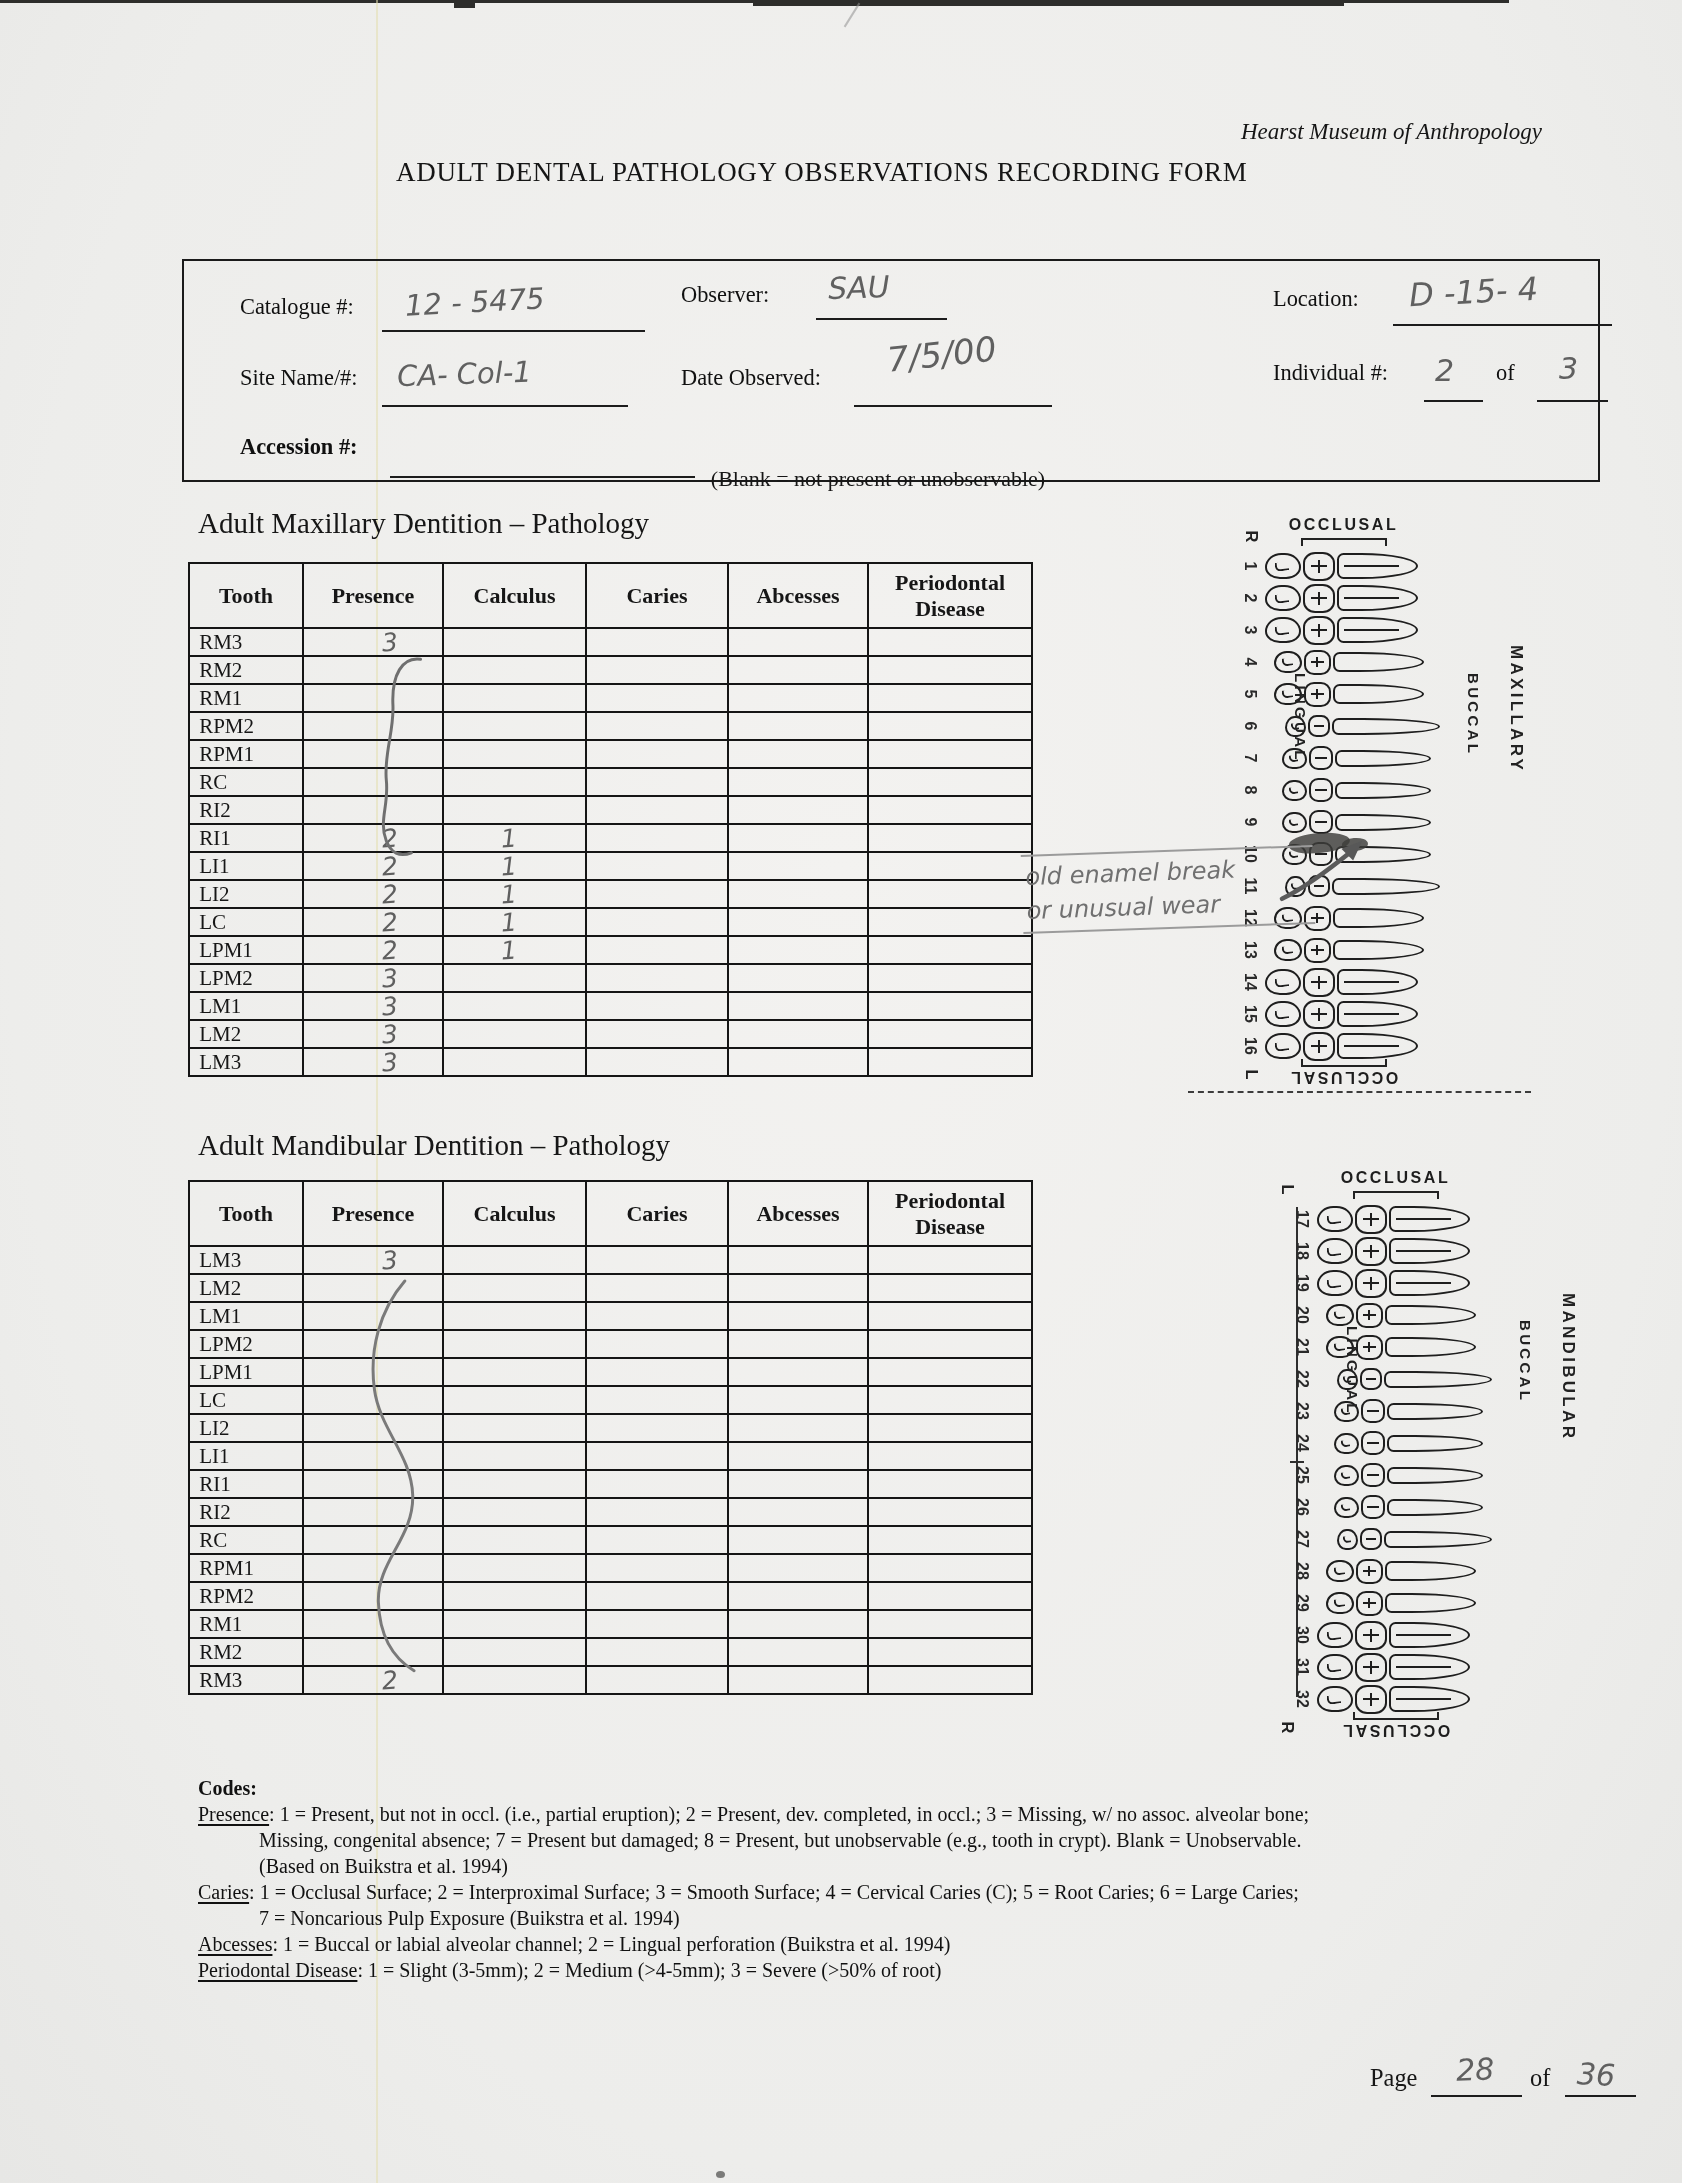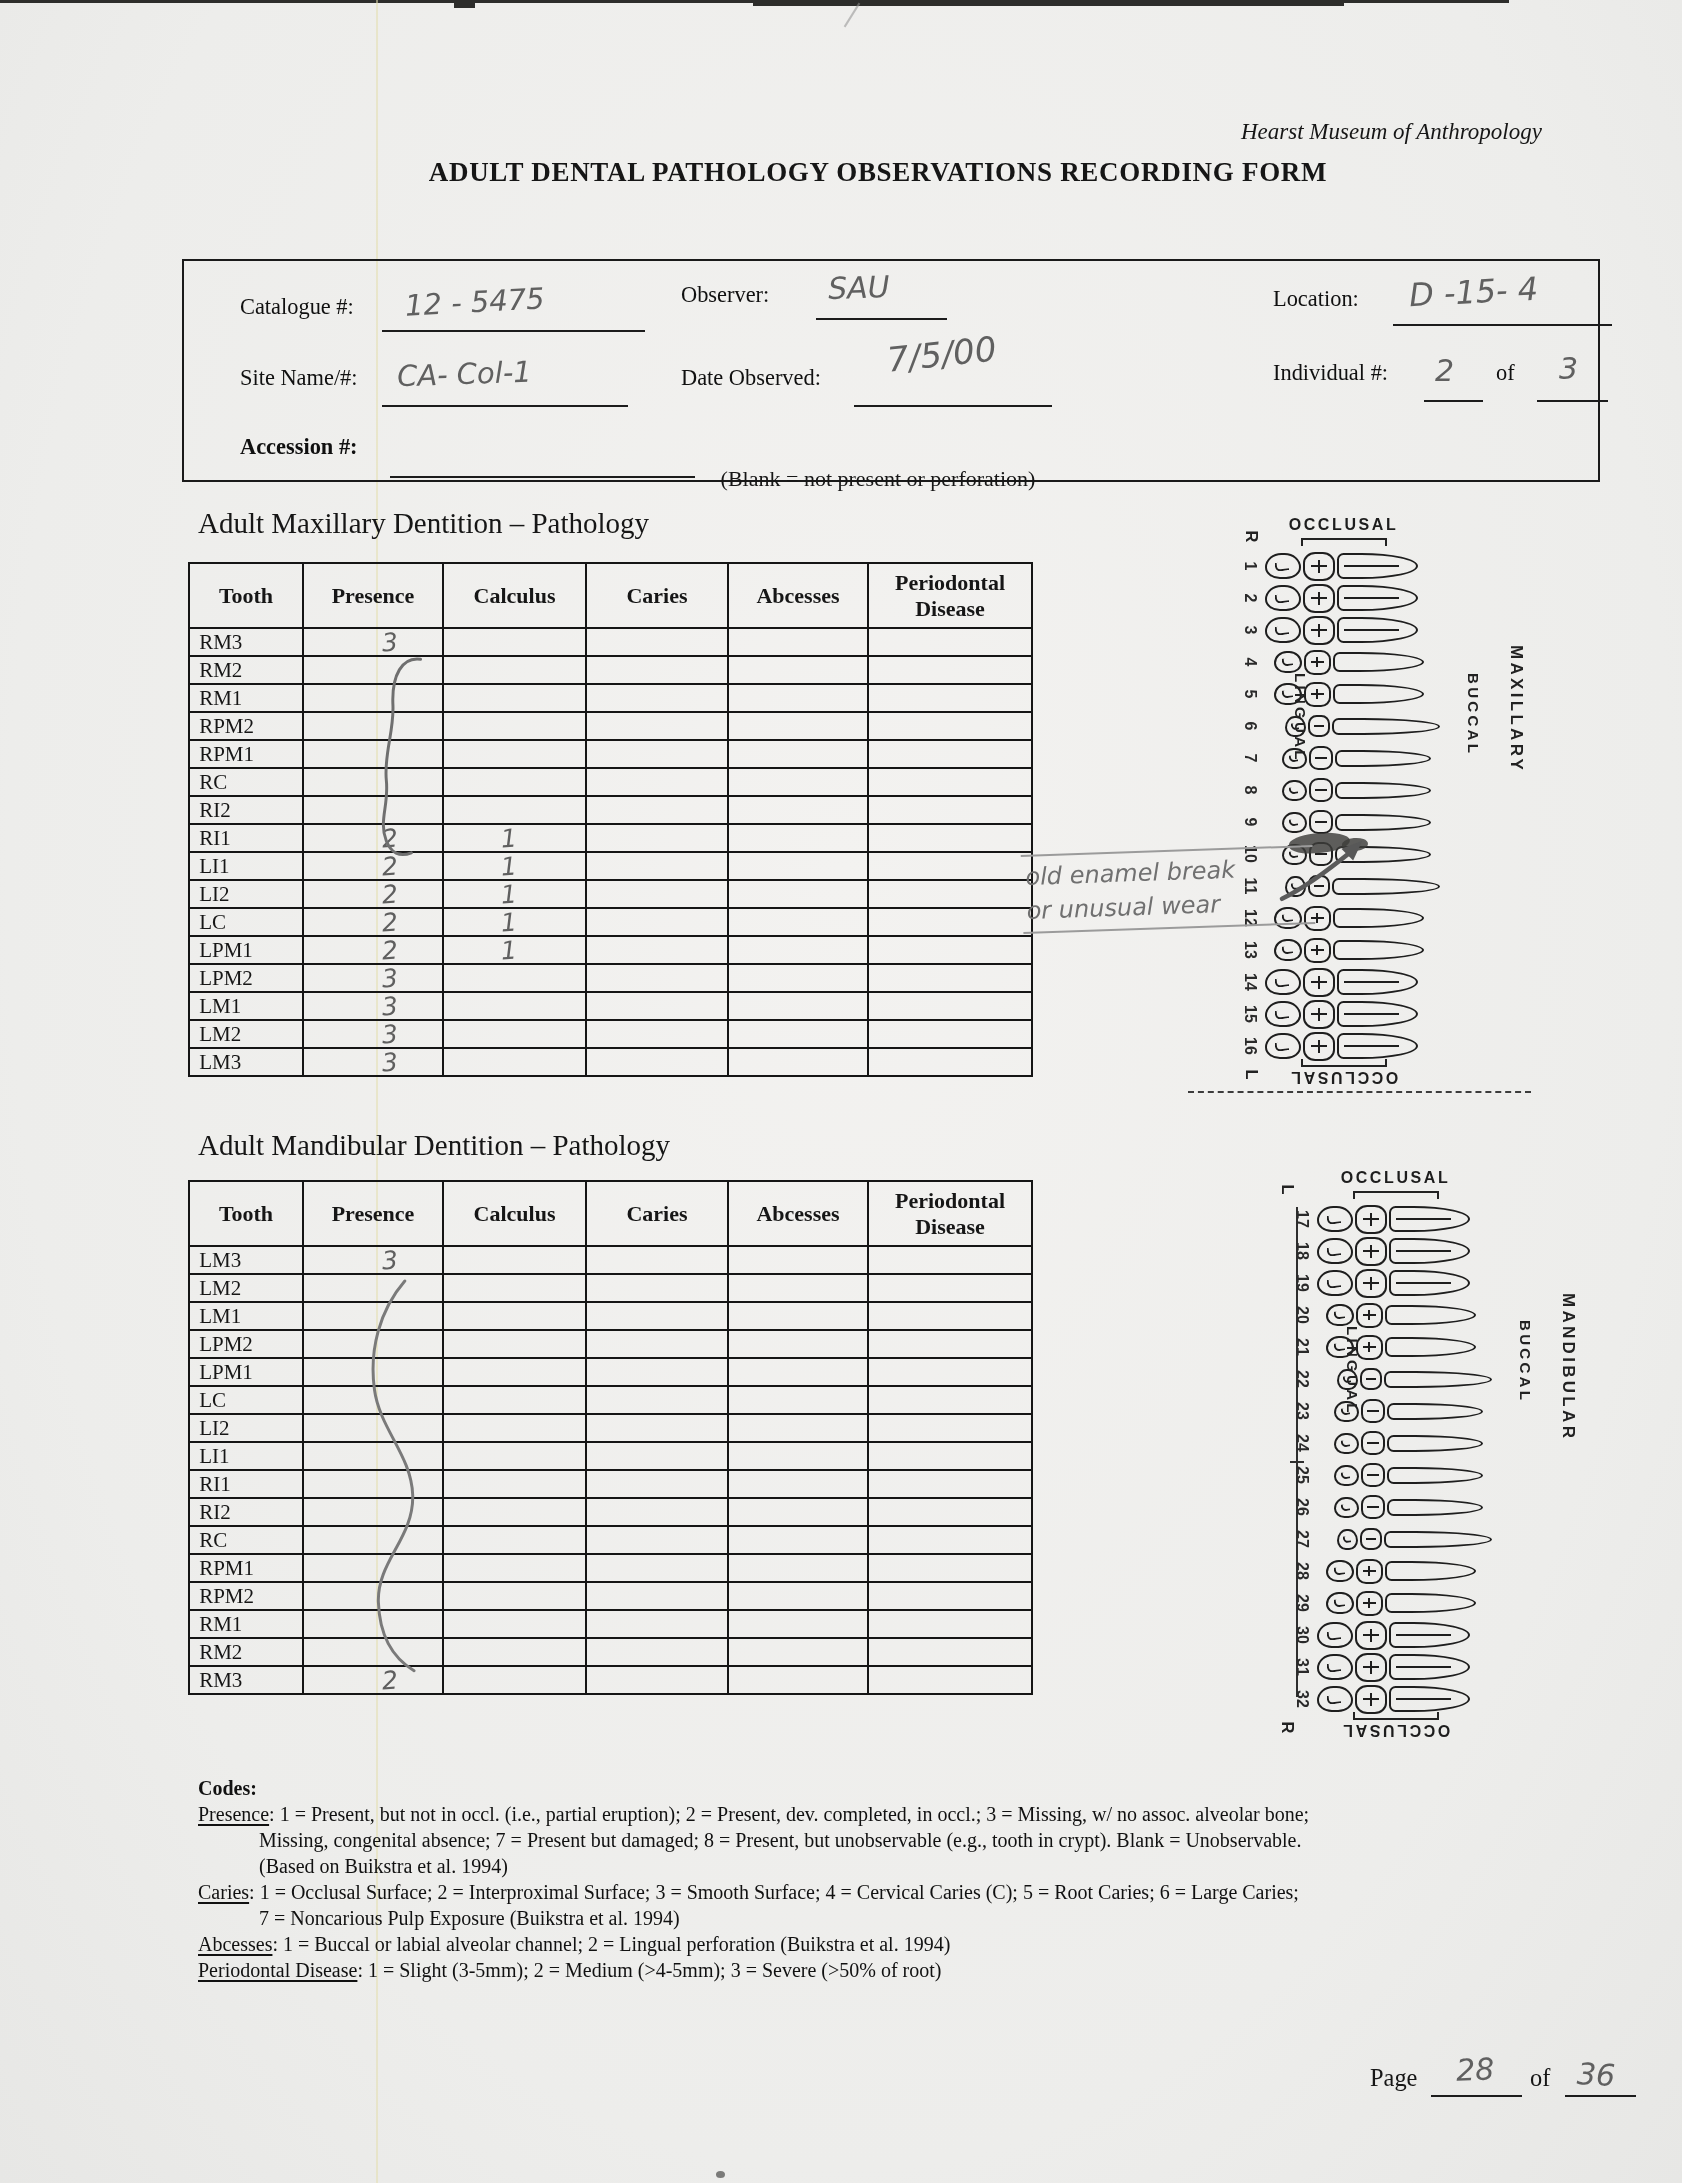--- a/index.html
+++ b/index.html
@@ -7,21 +7,21 @@
         font-family:"Liberation Serif",serif;color:#161616;
         background-image:radial-gradient(ellipse at 50% 40%, #f3f2f0 0%, #ededeb 70%, #e7e7e5 100%);}
   .abs{position:absolute;}
   
   .topstrip{position:absolute;background:#2d2d2b;}
   .foldline{position:absolute;left:376px;top:0;width:2px;height:2183px;background:#e3dfae;opacity:.55;}
   .pencil-slash{position:absolute;left:851px;top:1.3px;width:2px;height:28px;background:#8f8f8f;transform:rotate(32deg);opacity:.55;}
   .bottomdot{position:absolute;left:716px;top:2171px;width:9.2px;height:7.3px;border-radius:50%;background:#4a4a48;opacity:.7;}
   
   .museum{font-style:italic;font-size:23px;}
-  .title{font-weight:bold;font-size:27px;letter-spacing:0.7px;text-align:center;}
+  .title{font-weight:normal;font-size:27px;letter-spacing:0.7px;}
   .hbox{position:absolute;left:182px;top:259px;width:1414px;height:219px;border:2px solid #1a1a1a;}
   .flabel{position:absolute;font-size:22.4px;color:#101010;white-space:nowrap;}
   .uline{position:absolute;border-bottom:2px solid #1c1c1c;height:0;}
   .hw{font-family:"DejaVu Sans",sans-serif;font-style:italic;color:#5f5f5f;}
   .hwv{position:absolute;font-family:"DejaVu Sans",sans-serif;font-style:italic;color:#606060;white-space:nowrap;}
   .blanknote{font-size:22px;text-align:center;}
   .secttitle{font-weight:normal;font-size:29px;white-space:nowrap;}
   
   table.ptable{position:absolute;border-collapse:collapse;table-layout:fixed;}
   .ptable th,.ptable td{border:2px solid #151515;padding:0;vertical-align:middle;box-sizing:border-box;}
@@ -122,21 +122,21 @@
     <span class="hwv" style="left:1251px;top:92px;font-size:30px;">2</span>
     <span class="flabel" style="left:1312px;top:99px;">of</span>
     <div class="uline" style="left:1353px;top:139px;width:71px;"></div>
     <span class="hwv" style="left:1375px;top:90px;font-size:30px;">3</span>
 
     <span class="flabel" style="left:56px;top:173px;font-weight:bold;">Accession #:</span>
     <div class="uline" style="left:206px;top:215px;width:305px;"></div>
     <span class="hwv" style="left:224px;top:173px;font-size:26.4px;"></span>
   </div>
 
-  <div class="abs blanknote" style="left:581px;top:466px;width:594px;">(Blank = not present or perforation)</div>
+  <div class="abs blanknote" style="left:581px;top:466px;width:594px;">(Blank = not present or unobservable)</div>
 
   <div class="abs secttitle" style="left:198px;top:507px;">Adult Maxillary Dentition – Pathology</div>
 
   <table class="ptable" style="left:188px;top:562px;">
     <colgroup>
       <col style="width:114px">
         <col style="width:140px">
         <col style="width:143px">
       <col style="width:142px">
         <col style="width:140px">

